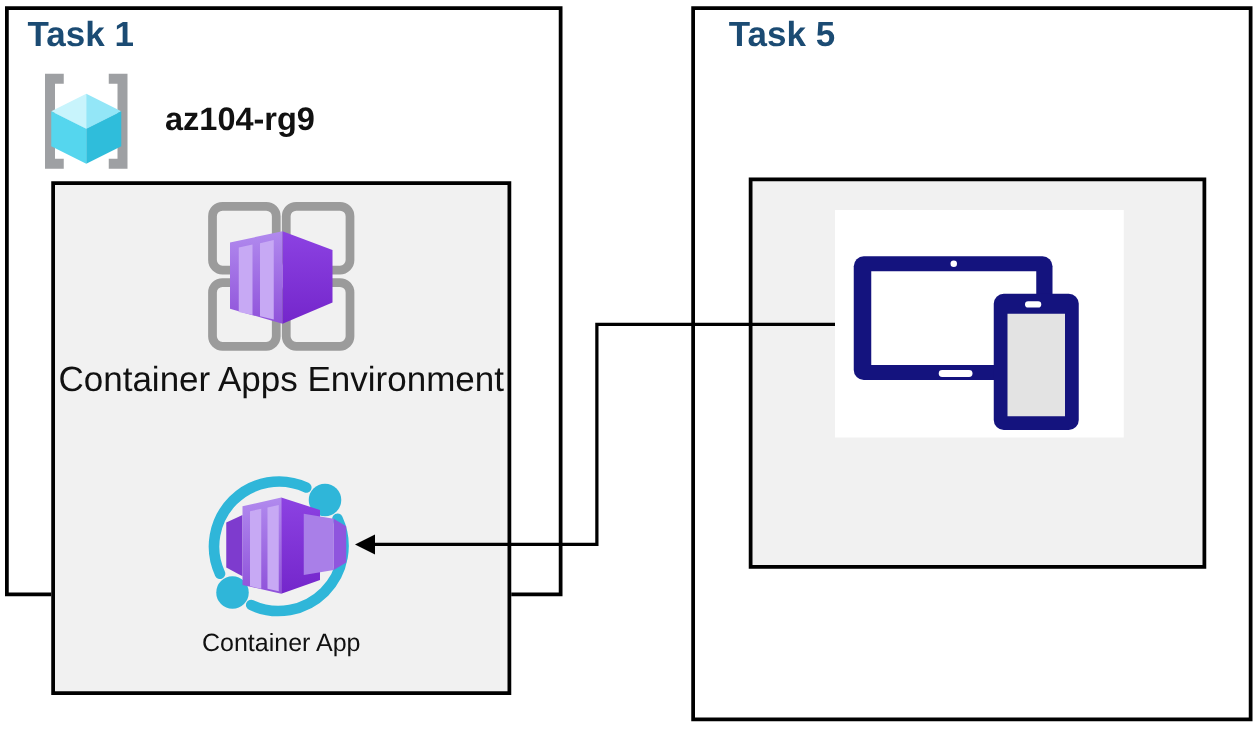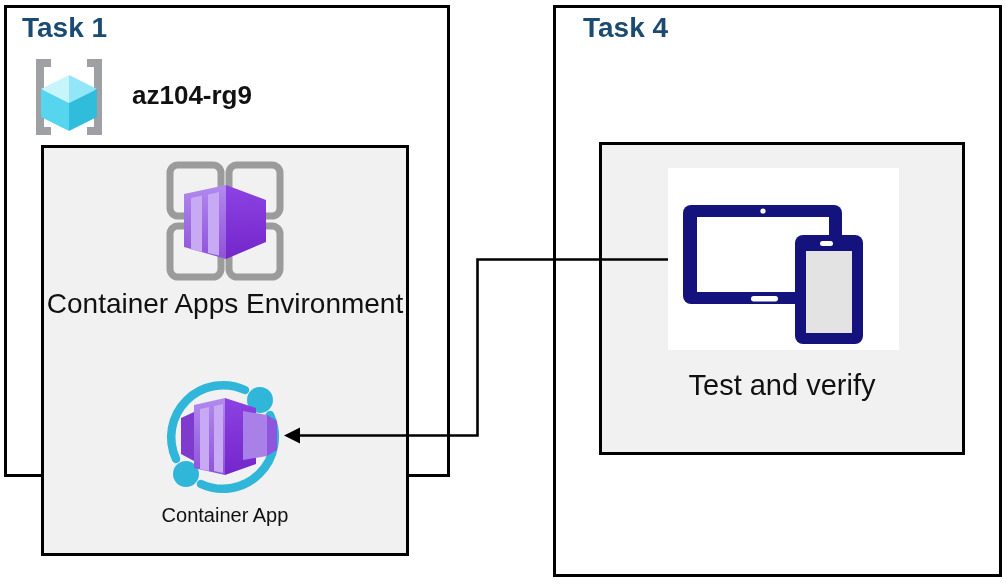--- a/index.html
+++ b/index.html
@@ -92,36 +92,35 @@
         <polygon points="55,32 64,30 64,99 55,97" fill="var(--purple-stripe)"></polygon>
         <polygon points="66,24 97,34 97,90 66,101" fill="url(#appSide)"></polygon>
         <polygon points="84,37 108,41 108,82 84,86" fill="var(--purple-small-box)"></polygon>
         <polygon points="108,41 118,47 118,76 108,82" fill="var(--purple-small-side)"></polygon>
       </svg>
       <div class="diagram-label app-label">Container App</div>
     </div>
   </div>
 
   <div class="task-box t2">
-    <div class="task-title">Task 4</div>
+    <div class="task-title">Task 5</div>
 
     <div class="inner-box test">
       <div class="icon-card">
         
         <svg width="231" height="182" viewBox="0 0 231 182">
           <rect x="15" y="37" width="159" height="99" rx="8" fill="var(--device-navy)"></rect>
           <rect x="29" y="49" width="132" height="75" fill="#ffffff"></rect>
           <circle cx="95" cy="43" r="2.6" fill="#ffffff"></circle>
           <rect x="83" y="128" width="27" height="5.5" rx="2.7" fill="#ffffff"></rect>
           <rect x="127" y="67" width="68" height="109" rx="8" fill="var(--device-navy)"></rect>
           <rect x="138" y="83" width="46" height="82" fill="#E3E3E3"></rect>
           <rect x="152" y="73" width="13" height="5" rx="2.5" fill="#ffffff"></rect>
         </svg>
       </div>
-      <div class="diagram-label test-label">Test and verify</div>
     </div>
   </div>
 
   <svg class="arrow-layer" width="1006" height="584" viewBox="0 0 1006 584">
     <polyline points="668,259.5 477.5,259.5 477.5,435.5 298,435.5" fill="none" stroke="var(--arrow)" stroke-width="2.6"></polyline>
     <polygon points="284,435.5 300,427.5 300,443.5" fill="var(--arrow)"></polygon>
   </svg>
 
 </div>
 

